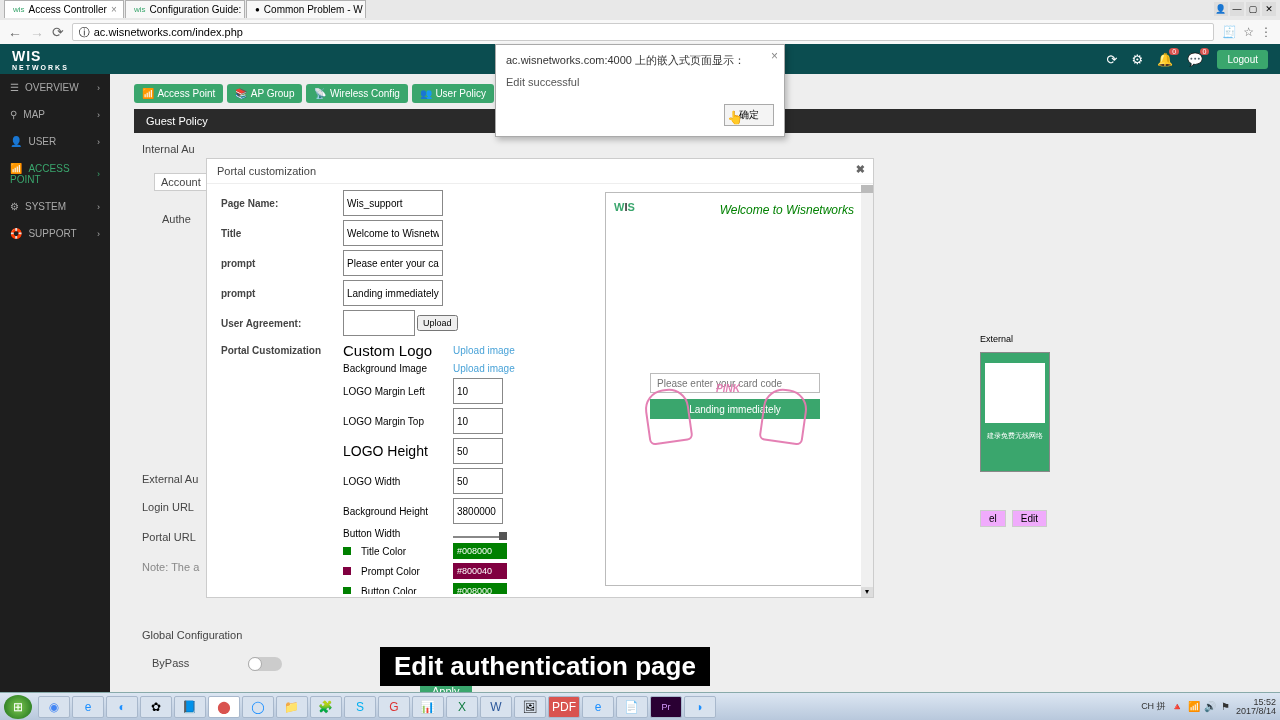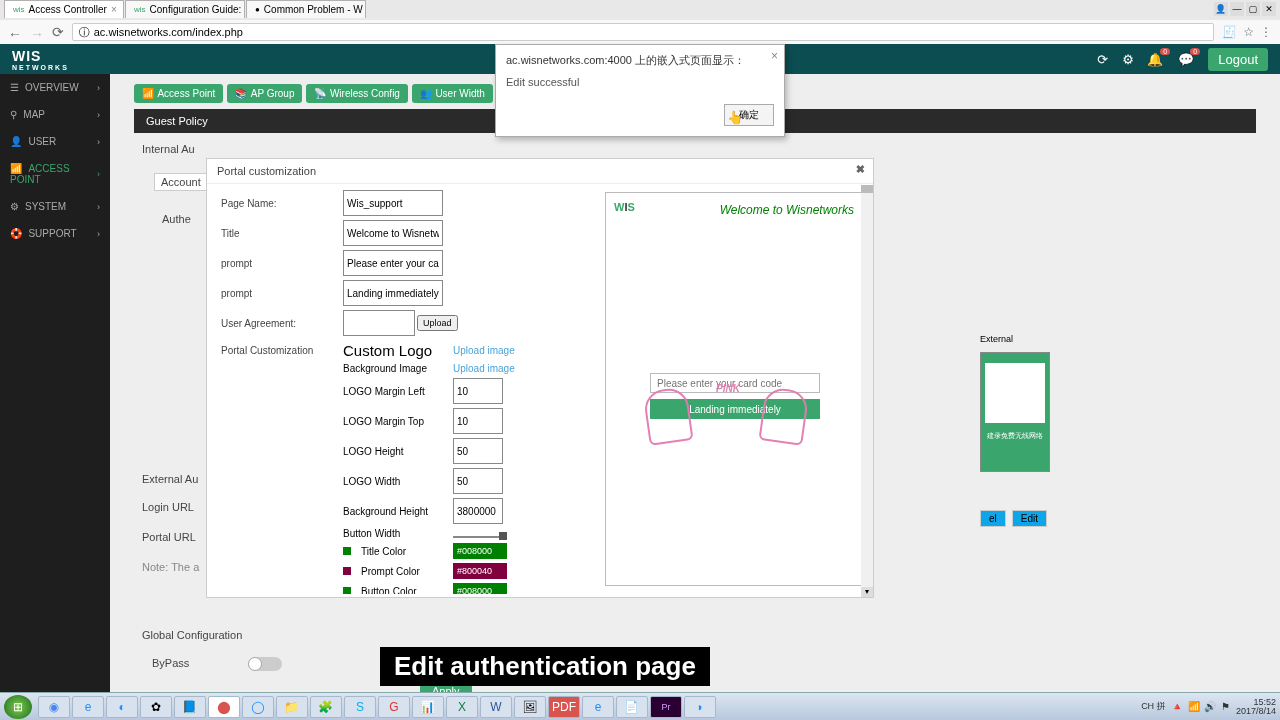--- a/index.html
+++ b/index.html
@@ -18,21 +18,21 @@
 .url-box { flex: 1; height: 18px; border: 1px solid #ccc; border-radius: 2px; padding: 0 6px; font-size: 11px; display: flex; align-items: center; background: #fff; }
 .url-icons { display: flex; gap: 6px; color: #666; font-size: 12px; }
 
 
 .app-header { height: 30px; background: #0b4d50; display: flex; align-items: center; justify-content: space-between; padding: 0 12px; }
 .logo { color: #fff; font-weight: bold; font-size: 14px; letter-spacing: 1px; }
 .logo small { font-size: 7px; display: block; letter-spacing: 2px; }
 .header-right { display: flex; align-items: center; gap: 14px; }
 .header-icon { color: #fff; font-size: 13px; position: relative; }
 .badge { position: absolute; top: -4px; right: -6px; background: #d9534f; color: #fff; font-size: 7px; border-radius: 6px; padding: 0 3px; }
-.logout-btn { background: #3aa66d; color: #fff; border: none; padding: 4px 10px; font-size: 13px; border-radius: 3px; cursor: pointer; }
+.logout-btn { background: #3aa66d; color: #fff; border: none; padding: 4px 10px; font-size: 10px; border-radius: 3px; cursor: pointer; }
 
 
 .sidebar { position: absolute; left: 0; top: 74px; width: 110px; height: calc(100% - 74px - 28px); background: #1e1e1e; }
 .sidebar-item { color: #aaa; font-size: 10px; padding: 8px 10px; display: flex; align-items: center; justify-content: space-between; cursor: pointer; }
 .sidebar-item.active { color: #3aa66d; }
 .sidebar-item .chev { font-size: 9px; }
 .side-icon { margin-right: 6px; }
 
 
 .main { position: absolute; left: 110px; top: 74px; right: 0; bottom: 28px; background: #eee; overflow: hidden; }
@@ -49,21 +49,21 @@
 .alert-btn { float: right; padding: 3px 14px; font-size: 10px; border: 1px solid #aaa; background: #f4f4f4; cursor: pointer; }
 .cursor-hand { position: absolute; left: 727px; top: 110px; font-size: 13px; z-index: 1001; }
 
 
 .dialog { position: absolute; left: 206px; top: 158px; width: 668px; height: 440px; background: #fff; border: 1px solid #ccc; z-index: 500; font-size: 11px; }
 .dialog-title { padding: 6px 10px; color: #444; border-bottom: 1px solid #eee; position: relative; }
 .dialog-close { position: absolute; right: 8px; top: 4px; color: #666; font-weight: bold; cursor: pointer; }
 .dialog-body { display: flex; height: calc(100% - 28px); }
 .form-col { width: 390px; padding: 6px 0 6px 14px; overflow-y: auto; }
 .form-row { display: flex; align-items: center; margin-bottom: 4px; }
-.form-row label { width: 122px; font-size: 10px; color: #444; }
+.form-row label { width: 122px; font-size: 10px; color: #444; font-weight: bold; }
 .form-row input[type="text"] { width: 100px; height: 20px; font-size: 10px; padding: 12px 3px; border: 1px solid #888; }
 .form-row input.small { width: 50px; }
 .upload-link { color: #4aa3d8; font-size: 10px; cursor: pointer; }
 .upload-btn { font-size: 9px; padding: 1px 4px; margin-left: 2px; }
 .slider-track { width: 50px; height: 2px; background: #888; position: relative; margin-top: 6px; }
 .slider-thumb { position: absolute; right: -4px; top: -4px; width: 8px; height: 8px; background: #555; }
 .color-swatch { width: 8px; height: 8px; display: inline-block; margin-right: 10px; }
 .color-val { width: 54px; height: 14px; font-size: 9px; color: #fff; display: inline-flex; align-items: center; padding: 8px 4px; }
 .save-btn { background: #3a78c8; color: #fff; border: none; padding: 5px 14px; font-size: 11px; border-radius: 3px; cursor: pointer; margin-top: 4px; }
 
@@ -81,21 +81,21 @@
 .pink-label { position: absolute; left: 80px; top: 20px; color: #e37ab0; font-weight: bold; font-size: 10px; font-style: italic; }
 
 .dialog-scroll { position: absolute; right: 0; top: 26px; bottom: 0; width: 12px; background: #f0f0f0; }
 .dialog-scroll-thumb { position: absolute; top: 0; width: 100%; height: 8px; background: #bbb; }
 .dialog-scroll-down { position: absolute; bottom: 0; width: 100%; height: 10px; background: #ddd; font-size: 8px; text-align: center; }
 .voucher-card { position: absolute; left: 870px; top: 260px; width: 70px; font-size: 9px; }
 .voucher-img { width: 70px; height: 120px; background: #3aa66d; border: 1px solid #888; position: relative; }
 .voucher-img::after { content: ''; position: absolute; top: 10px; left: 4px; right: 4px; height: 60px; background: #fff; }
 .voucher-cn { position: absolute; top: 78px; left: 4px; right: 4px; font-size: 7px; color: #fff; text-align: center; }
 .voucher-btns { position: absolute; left: 870px; top: 436px; display: flex; gap: 6px; font-size: 10px; }
-.voucher-btns span { padding: 2px 8px; border: 1px solid #ccc; background: #0ea5e9; cursor: pointer; }
+.voucher-btns span { padding: 2px 8px; border: 1px solid #ccc; background: #f0abfc; cursor: pointer; }
 
 .apply-btn { position: absolute; left: 310px; top: 607px; background: #3aa66d; color: #fff; border: none; padding: 4px 12px; font-size: 11px; border-radius: 3px; cursor: pointer; }
 .ext-label { position: absolute; font-size: 11px; color: #444; }
 
 
 .caption { position: absolute; left: 380px; top: 647px; background: #000; color: #fff; font-size: 26px; font-weight: bold; padding: 4px 14px; z-index: 2000; }
 
 
 .taskbar { position: absolute; bottom: 0; left: 0; right: 0; height: 28px; background: linear-gradient(#dce6f2, #b8c8dc); display: flex; align-items: center; padding: 0 4px; border-top: 1px solid #8aa; }
 .start-orb { width: 28px; height: 24px; background: radial-gradient(circle, #7ec850, #1a6e1a); border-radius: 50%; display: flex; align-items: center; justify-content: center; color: #fff; font-size: 12px; }
@@ -186,21 +186,21 @@
       <span><span class="side-icon">🛟</span><span>SUPPORT</span></span>
       <span class="chev">›</span>
     </div>
 </div>
 
 <div class="main">
   <div class="pill-tabs">
     <span class="pill">📶 <span>Access Point</span></span>
     <span class="pill">📚 <span>AP Group</span></span>
     <span class="pill">📡 <span>Wireless Config</span></span>
-    <span class="pill">👥 <span>User Width</span></span>
+    <span class="pill">👥 <span>User Policy</span></span>
     <span class="pill">🎫 <span>Guest Policy</span></span>
   </div>
   <div class="section-header">Guest Policy</div>
 
   <div class="content-area">
     <span class="ext-label" style="left:32px;top:0">Internal Au</span>
     <span class="ext-label" style="left:44px;top:30px;border:1px solid #ccc;padding:2px 6px;background:#fff">Account</span>
     <span class="ext-label" style="left:52px;top:70px">Authe</span>
     <span class="ext-label" style="left:32px;top:330px">External Au</span>
     <span class="ext-label" style="left:32px;top:358px">Login URL</span>
@@ -269,21 +269,21 @@
           <span style="width:110px;font-size:10px">LOGO Margin Left</span>
           <input type="text" class="small" value="10" style="">
         </div>
       <div class="form-row">
           <label></label>
           <span style="width:110px;font-size:10px">LOGO Margin Top</span>
           <input type="text" class="small" value="10" style="">
         </div>
       <div class="form-row">
           <label></label>
-          <span style="width:110px;font-size:10px">LOGO Height</span>
+          <span style="width:110px;font-size:14px">LOGO Height</span>
           <input type="text" class="small" value="50" style="">
         </div>
       <div class="form-row">
           <label></label>
           <span style="width:110px;font-size:10px">LOGO Width</span>
           <input type="text" class="small" value="50" style="">
         </div>
       <div class="form-row">
           <label></label>
           <span style="width:110px;font-size:10px">Background Height</span>

